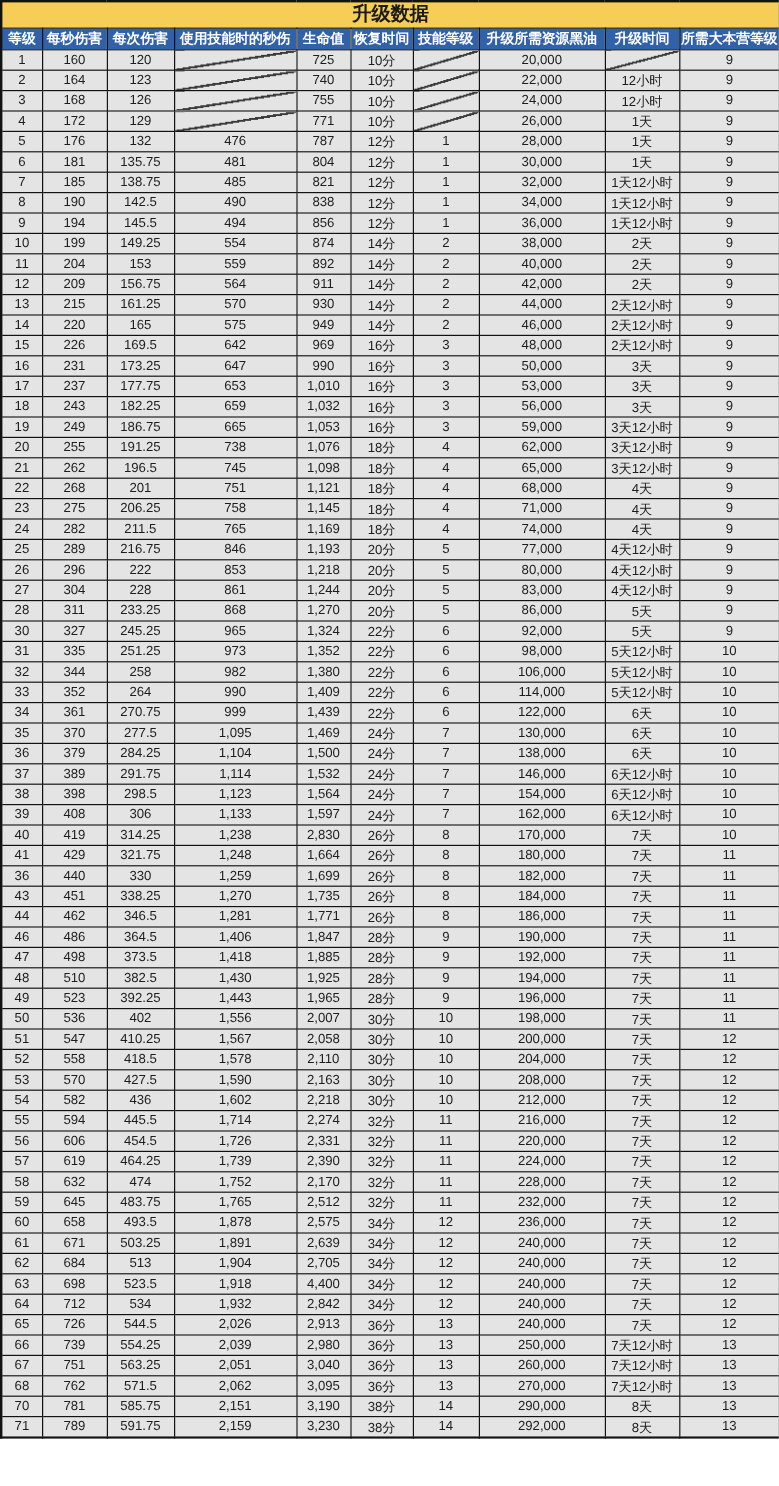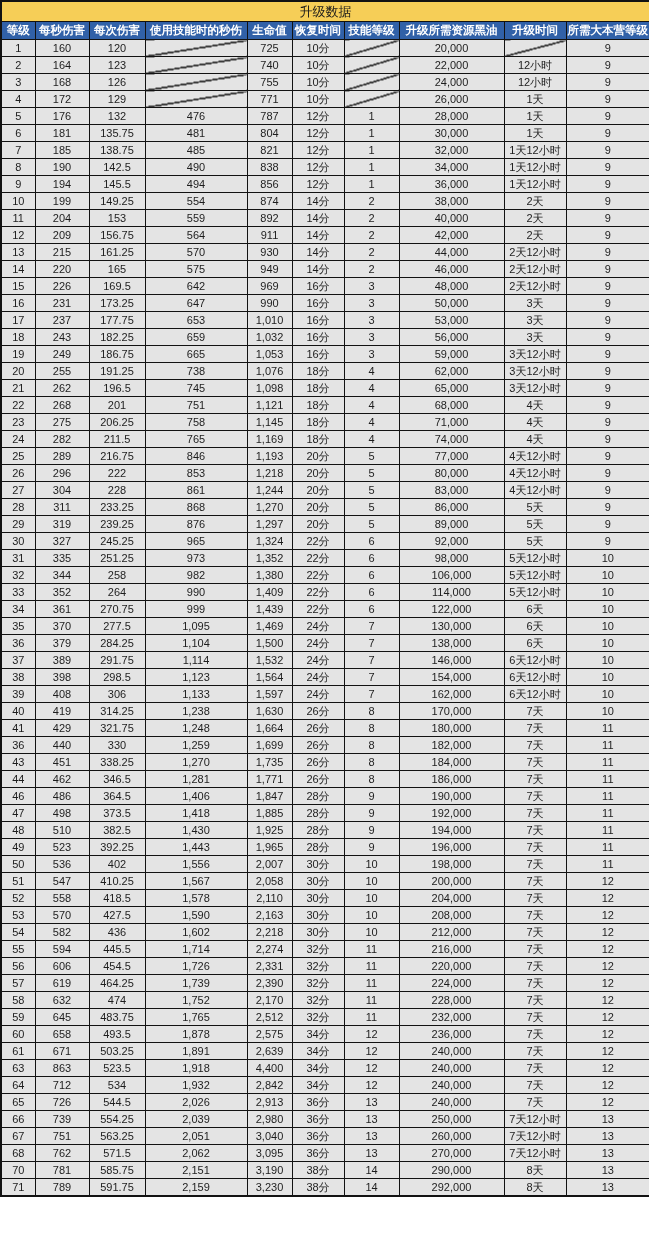--- a/index.html
+++ b/index.html
@@ -15,22 +15,22 @@
     text-align:center;
     vertical-align:middle;
     padding:0;
     overflow:hidden;
     white-space:nowrap;
   }
   .title-cell{
     background:var(--title-bg,#F6CE57);
     color:var(--title-text,#1a1a1a);
     height:19px;
-    font-size:13px;
-    font-weight:normal;
+    font-size:16px;
+    font-weight:bold;
   }
   .header-cell{
     background:var(--header-bg,#3161A8);
     color:var(--header-text,#ffffff);
     height:17px;
     font-size:11.5px;
     font-weight:bold;
   }
   td{
     background:var(--cell-bg,#E4E4E4);
@@ -407,32 +407,20 @@
         <td>233.25</td>
         <td>868</td>
         <td>1,270</td>
         <td>20分</td>
         <td>5</td>
         <td>86,000</td>
         <td>5天</td>
         <td>9</td>
       </tr>
       <tr>
-        <td>29</td>
-        <td>319</td>
-        <td>239.25</td>
-        <td>876</td>
-        <td>1,297</td>
-        <td>20分</td>
-        <td>5</td>
-        <td>89,000</td>
-        <td>5天</td>
-        <td>9</td>
-      </tr>
-      <tr>
         <td>30</td>
         <td>327</td>
         <td>245.25</td>
         <td>965</td>
         <td>1,324</td>
         <td>22分</td>
         <td>6</td>
         <td>92,000</td>
         <td>5天</td>
         <td>9</td>
@@ -543,21 +531,21 @@
         <td>7</td>
         <td>162,000</td>
         <td>6天12小时</td>
         <td>10</td>
       </tr>
       <tr>
         <td>40</td>
         <td>419</td>
         <td>314.25</td>
         <td>1,238</td>
-        <td>1,630</td>
+        <td>2,830</td>
         <td>26分</td>
         <td>8</td>
         <td>170,000</td>
         <td>7天</td>
         <td>10</td>
       </tr>
       <tr>
         <td>41</td>
         <td>429</td>
         <td>321.75</td>
@@ -791,22 +779,34 @@
         <td>503.25</td>
         <td>1,891</td>
         <td>2,639</td>
         <td>34分</td>
         <td>12</td>
         <td>240,000</td>
         <td>7天</td>
         <td>12</td>
       </tr>
       <tr>
+        <td>62</td>
+        <td>684</td>
+        <td>513</td>
+        <td>1,904</td>
+        <td>2,705</td>
+        <td>34分</td>
+        <td>12</td>
+        <td>240,000</td>
+        <td>7天</td>
+        <td>12</td>
+      </tr>
+      <tr>
         <td>63</td>
-        <td>863</td>
+        <td>698</td>
         <td>523.5</td>
         <td>1,918</td>
         <td>4,400</td>
         <td>34分</td>
         <td>12</td>
         <td>240,000</td>
         <td>7天</td>
         <td>12</td>
       </tr>
       <tr>

